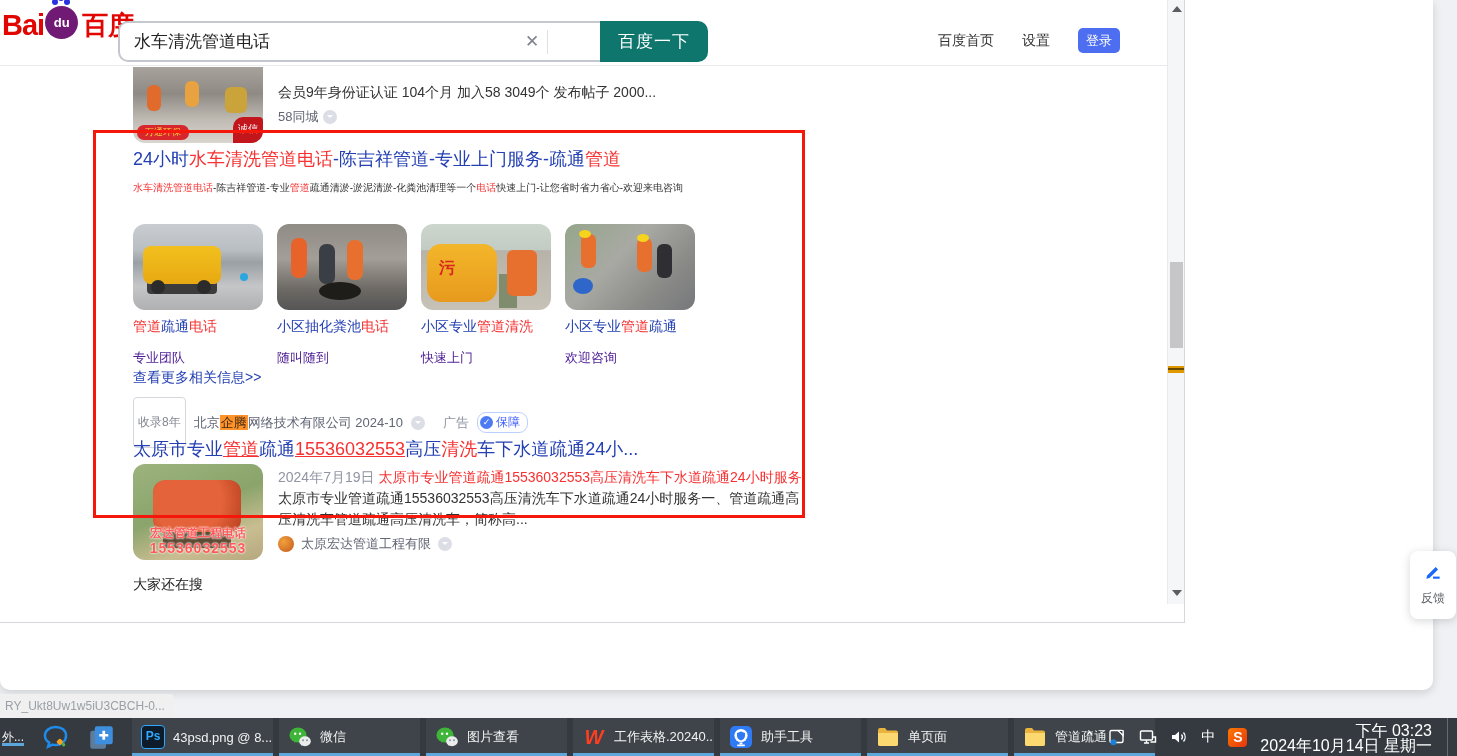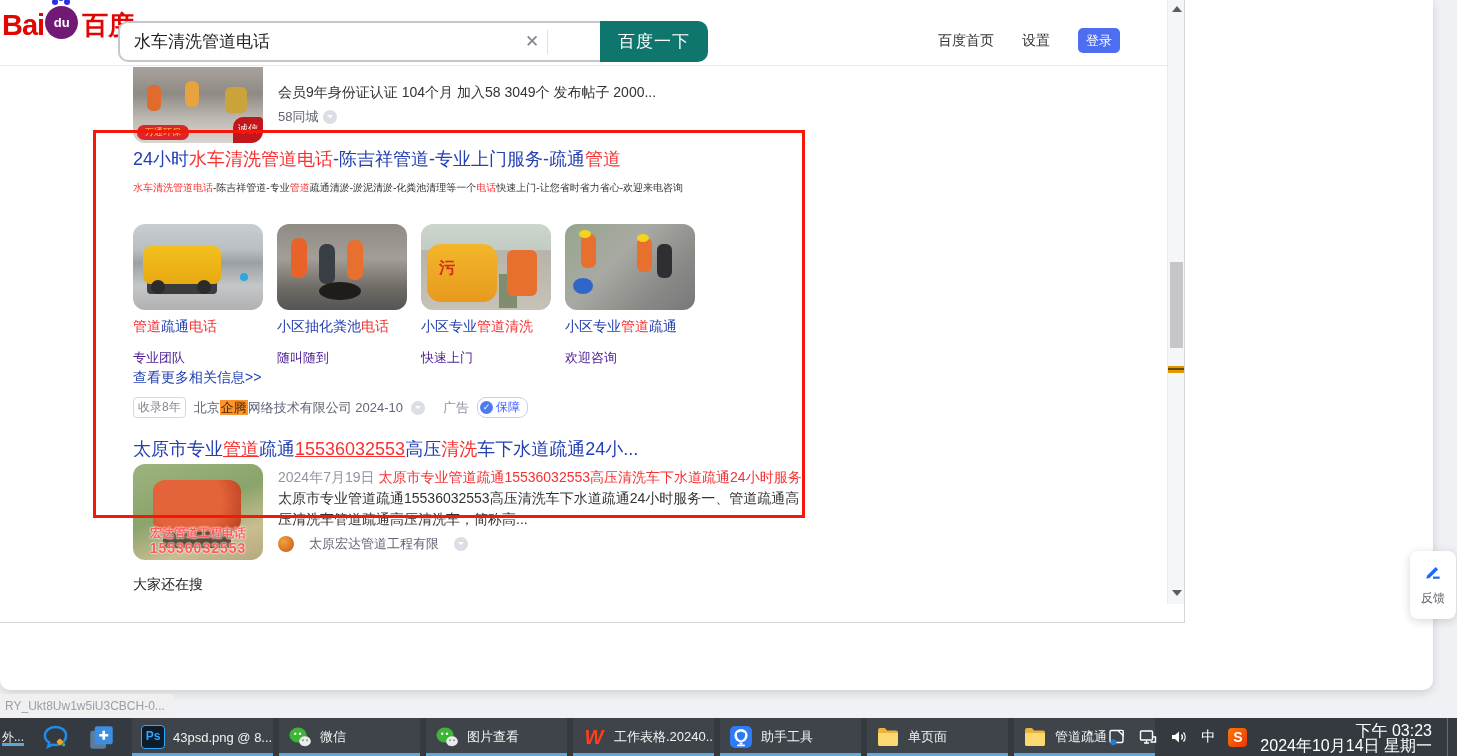--- a/index.html
+++ b/index.html
@@ -84,38 +84,38 @@
     box-shadow:-14px 18px 0 -6px #7f8c6e}
   .th4{background:linear-gradient(135deg,#96a68c 0%,#a8a9a3 40%,#8c8d89 70%,#76777a 100%)}
   .th4::before{content:"";position:absolute;left:16px;top:10px;width:15px;height:34px;border-radius:6px;background:#e8702e;
     box-shadow:56px 4px 0 #e8702e,76px 10px 0 #2f2f33}
   .th4::after{content:"";position:absolute;left:14px;top:6px;width:12px;height:8px;border-radius:50%;background:#f6d31c;
     box-shadow:58px 4px 0 #f6d31c,-2px 52px 0 4px #2f66c9}
 
   .more-link{position:absolute;left:133px;top:369px;font-size:14px;color:#2440b3;cursor:pointer}
 
   .meta-row{position:absolute;left:133px;top:397px;display:flex;align-items:center;gap:8px;font-size:13px;color:#626675}
-  .age-badge{border:1px solid #d5d7de;border-radius:4px;font-size:12px;color:#848691;padding:1px 4px}
+  .age-badge{border:1px solid #d5d7de;border-radius:4px;font-size:12px;color:#848691;padding:16px 4px}
   .hl-orange{background:#ff9329;color:#402b12;padding:0 1px}
   .ad-label{color:#9195a3;margin-left:10px}
   .assure{display:flex;align-items:center;gap:3px;border:1px solid #bcd0ff;border-radius:9px;padding:1px 7px 1px 2px;
     color:#4162ff;font-size:12px;background:#fff;cursor:pointer}
   .assure .ck{width:13px;height:13px;border-radius:50%;background:#4d7bf3;color:#fff;font-size:9px;line-height:13px;text-align:center}
 
   .r2-title{left:133px;top:437px}
   .r2-thumb{left:133px;top:464px;width:130px;height:96px;
     background:linear-gradient(160deg,#9db37e 0%,#8aa46b 45%,#c9bd92 75%,#b5a87e 100%)}
   .r2-thumb::before{content:"";position:absolute;left:20px;top:16px;width:88px;height:52px;border-radius:12px;
     background:radial-gradient(circle at 40% 40%,#e4633a 0 55%,#b8401f 100%);box-shadow:0 26px 0 -10px #5d4a33}
   .r2-thumb .ovl{position:absolute;left:0;right:0;bottom:4px;text-align:center;font-weight:bold;
     color:#ff5a5a;text-shadow:0 0 2px #fff,0 0 2px #fff;line-height:15px}
   .r2-thumb .ovl .l1{font-size:12px}
   .r2-thumb .ovl .l2{font-size:14px;letter-spacing:1px}
   .r2-desc{position:absolute;left:278px;top:467px;width:532px;font-size:14px;line-height:21px;word-break:break-all}
-  .r2-src{position:absolute;left:278px;top:535px;display:flex;align-items:center;gap:15px;font-size:13px;color:#626675}
+  .r2-src{position:absolute;left:278px;top:535px;display:flex;align-items:center;gap:7px;font-size:13px;color:#626675}
   .avatar{width:16px;height:16px;border-radius:50%;background:radial-gradient(circle at 35% 35%,#f2a23c,#c2571d)}
 
   .related-heading{position:absolute;left:133px;top:576px;font-size:14px;color:#222}
 
   
   .scrollbar{position:absolute;left:1167px;top:0;width:17px;height:604px;background:#f5f6f7;border-left:1px solid #e9eaec}
   .sb-arrow{position:absolute;left:4px;width:0;height:0;border-left:5px solid transparent;border-right:5px solid transparent}
   .sb-up{top:6px;border-bottom:6px solid #5a5d61}
   .sb-down{top:590px;border-top:6px solid #5a5d61}
   .sb-thumb{position:absolute;left:2px;top:262px;width:13px;height:86px;background:#c6c6c8;cursor:pointer}

